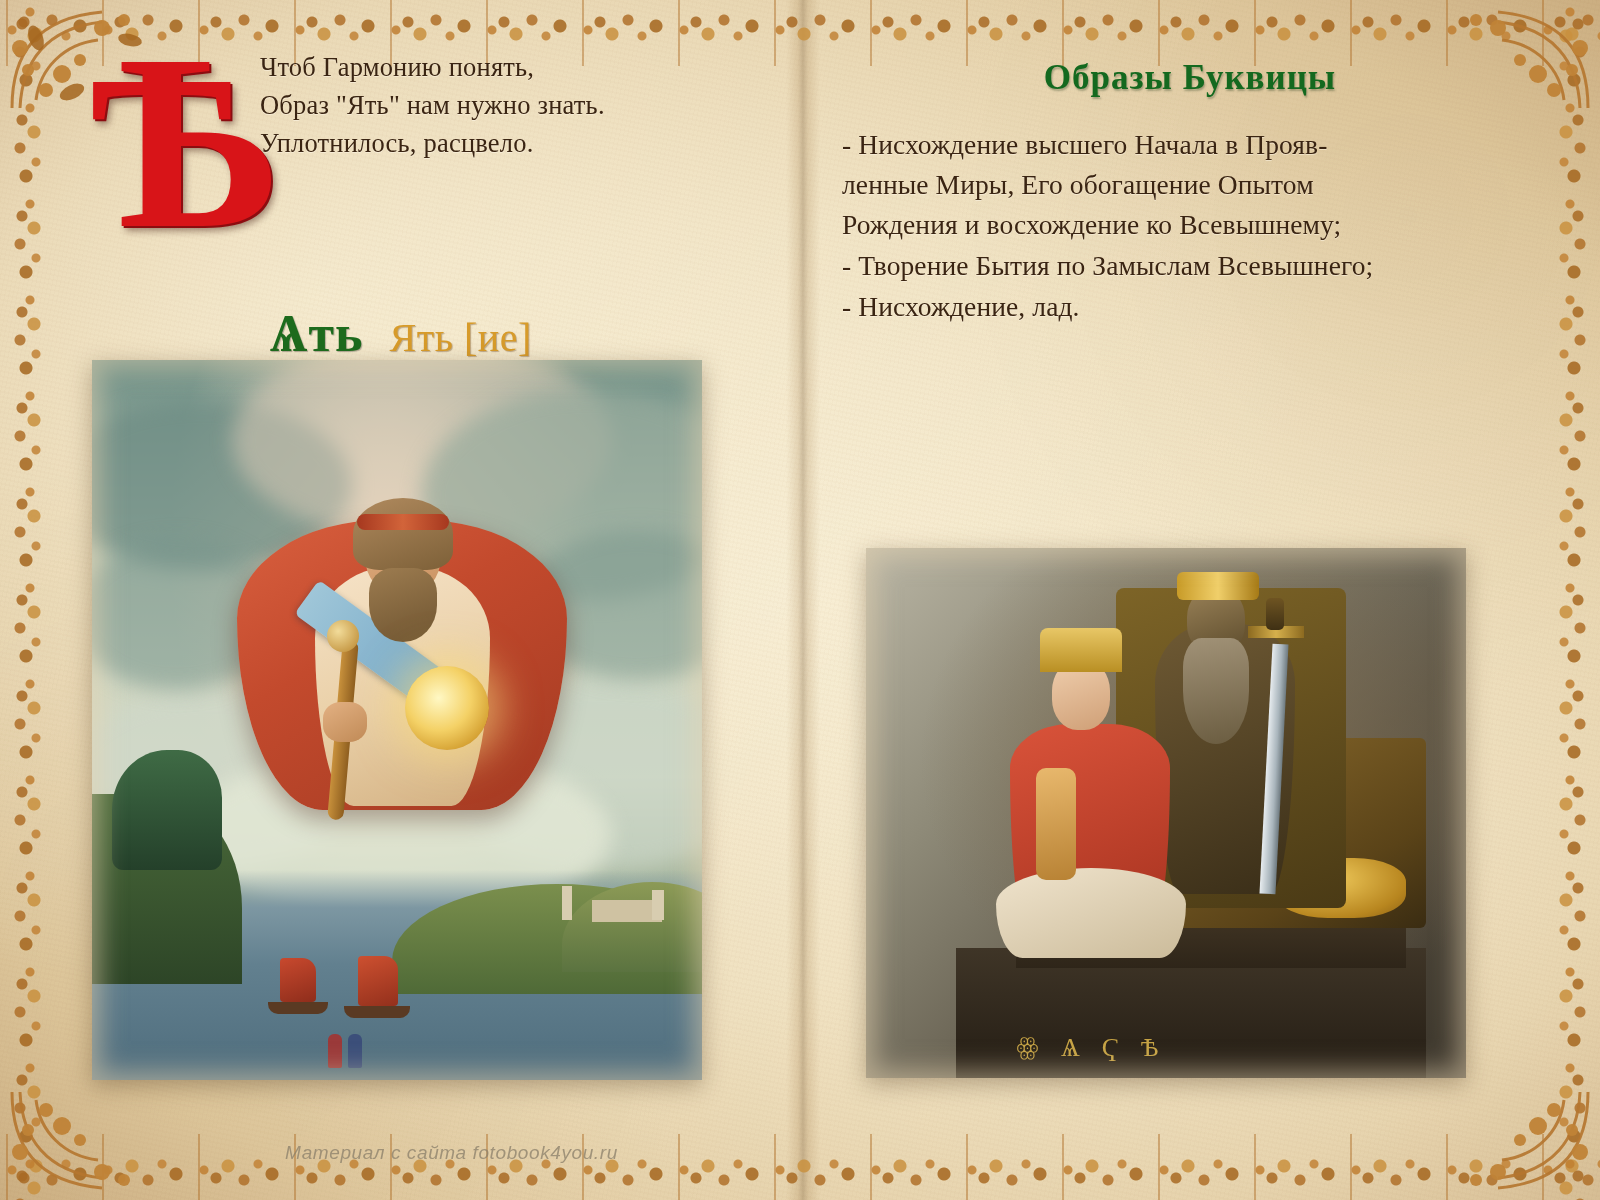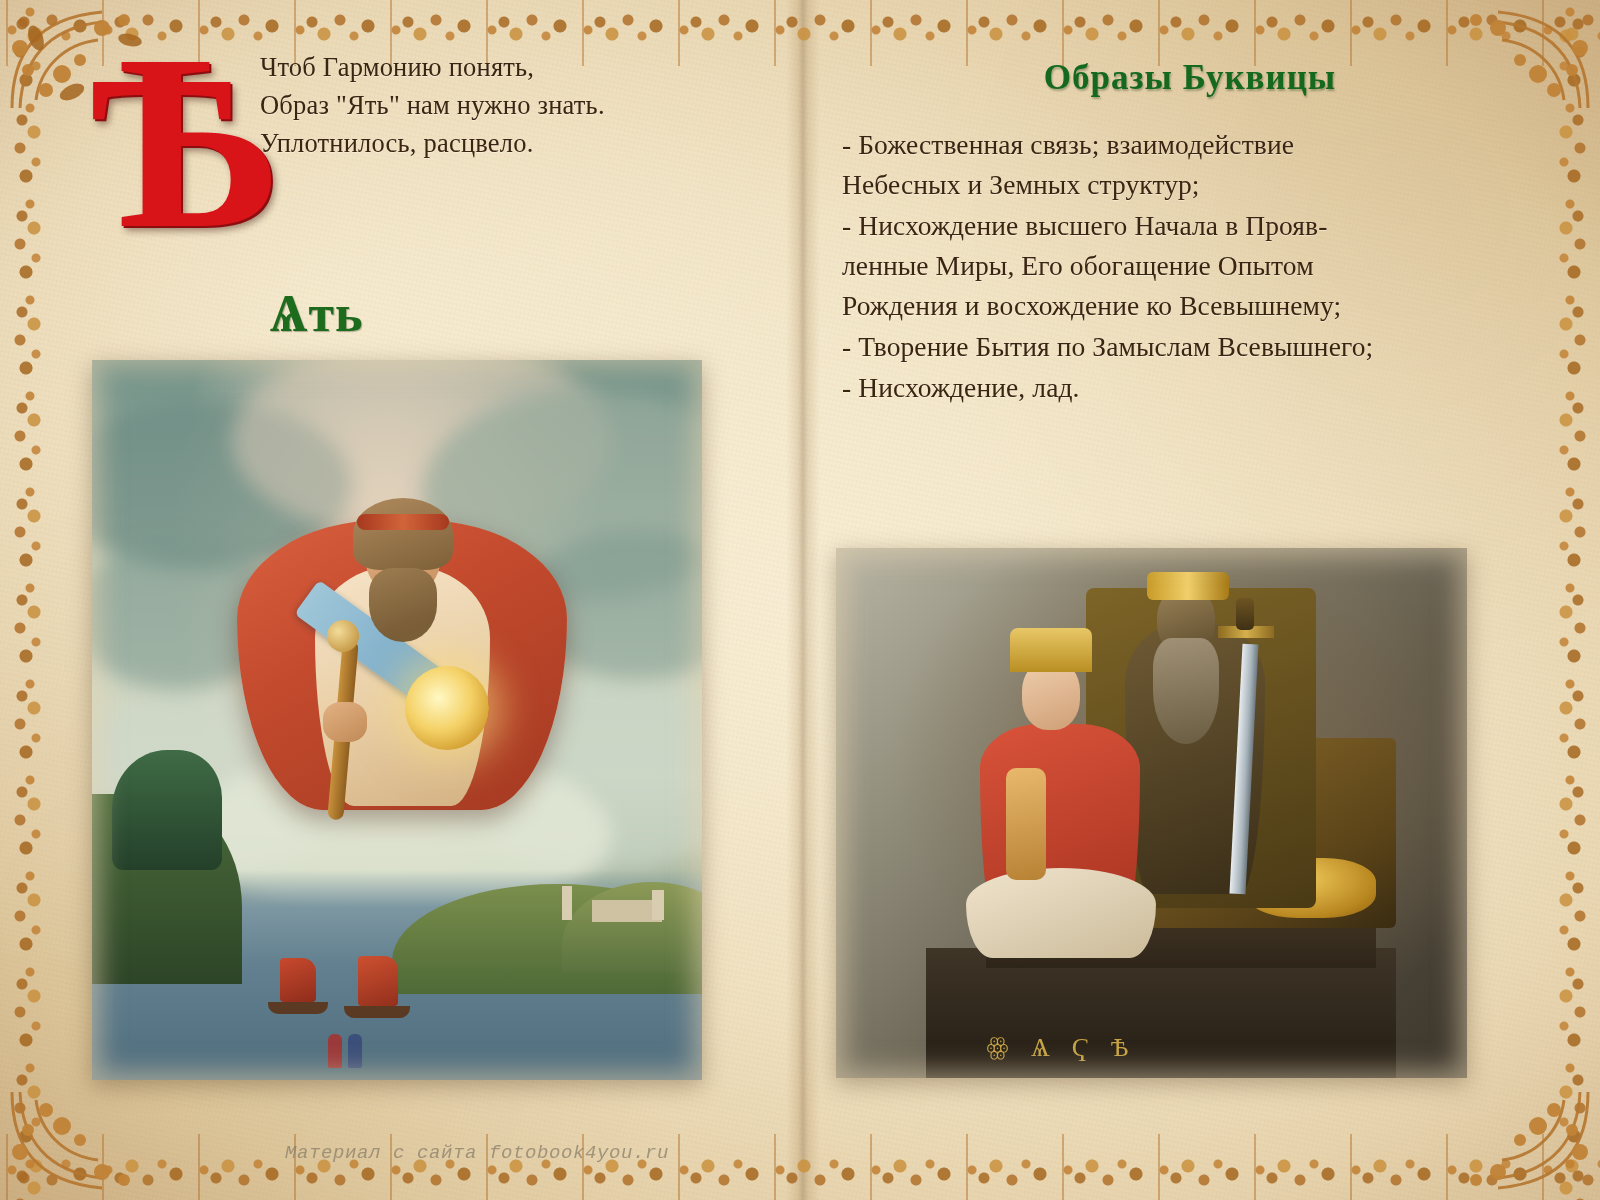--- a/index.html
+++ b/index.html
@@ -146,26 +146,25 @@
     font-size: 26.5px;
     line-height: 38px;
     letter-spacing: .2px;
     text-shadow: 0 1px 0 rgba(255,250,235,.5);
   }
   #verse div { white-space: pre; }
 
   #name-row {
     position: absolute;
     left: 210px;
-    top: 284px;
+    top: 304px;
     width: 520px;
     display: flex;
     align-items: baseline;
     gap: 26px;
-    flex-direction: column;
   }
   #name-glyph {
     font-family: "Liberation Serif", serif;
     font-size: 52px;
     font-weight: 700;
     color: #1d6b1d;
     text-shadow: 1px 1px 1px rgba(0,0,0,.28);
     letter-spacing: 1px;
   }
   #name-translit {
@@ -227,25 +226,24 @@
     border-radius: 50% 50% 0 0 / 70% 70% 0 0;
   }
 
   .figure-robe {
     position: absolute;
     border-radius: 50% 50% 42% 42% / 60% 60% 40% 40%;
   }
 
   
   #art-right {
-    left: 836px;
+    left: 866px;
     top: 548px;
     width: 600px;
     height: 530px;
-    padding-left: 31px;
   }
   #art-right .bg {
     position: absolute; inset: 0;
     background:
       radial-gradient(ellipse at 60% 40%, #7a6a50 0%, rgba(122,106,80,0) 60%),
       linear-gradient(135deg, #b9b5a4 0%, #8e8a78 30%, #5e5748 62%, #3a342a 100%);
   }
 
   
   #obrazy-title {
@@ -277,21 +275,21 @@
     white-space: pre-line;
     margin: 0 0 1px 0;
   }
 
   
   #credit {
     position: absolute;
     left: 225px;
     bottom: 36px;
     color: #8a7f6a;
-    font-family: Liberation Mono, monospace;
+    font-family: Liberation Sans, sans-serif;
     font-size: 19px;
     font-style: italic;
     letter-spacing: .6px;
     opacity: .75;
   }
 </style>
 </head>
 <body>
 
 <div id="page">
@@ -456,22 +454,20 @@
     </div>
 
     <div id="credit">Материал с сайта fotobook4you.ru</div>
   </div>
 
   <div class="page-half" id="right-page">
 
     <div id="obrazy-title">Образы Буквицы</div>
 
     <div id="obrazy-list">
-      <span class="item">- Божественная связь; взаимодействие
-Небесных и Земных структур;</span>
       <span class="item">- Нисхождение высшего Начала в Прояв-
 ленные Миры, Его обогащение Опытом
 Рождения и восхождение ко Всевышнему;</span>
       <span class="item">- Творение Бытия по Замыслам Всевышнего;</span>
       <span class="item">- Нисхождение, лад.</span>
     </div>
   </div>
 
   <div class="art-frame" id="art-right">
     <div class="art-inner">

